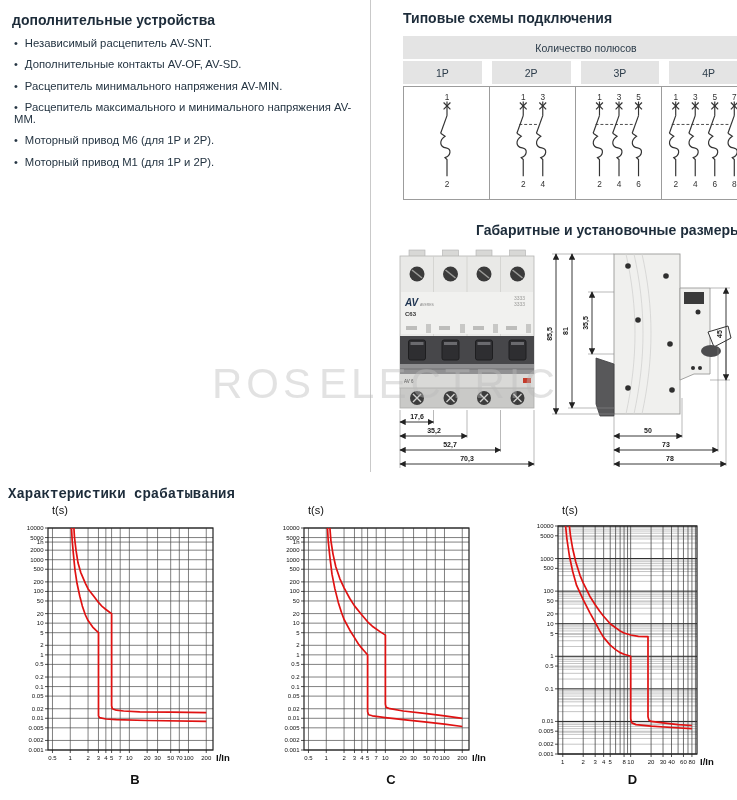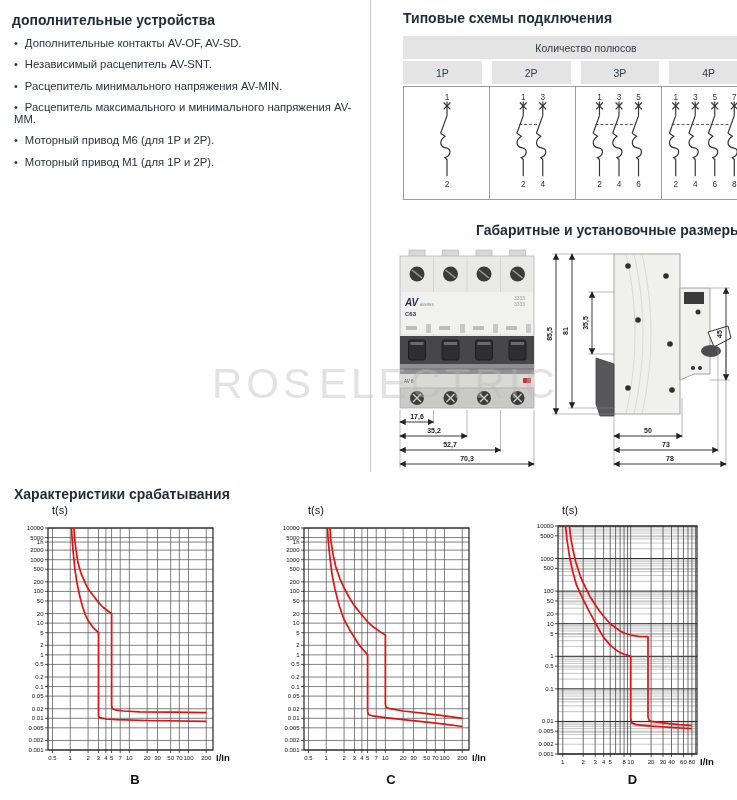--- a/index.html
+++ b/index.html
@@ -18,36 +18,36 @@
   .tbl-h2{display:flex;gap:10px;margin-bottom:2px;}
   .tbl-h2 div{flex:1;height:23px;background:#e4e4e4;display:flex;align-items:center;justify-content:center;font-size:10.5px;color:#2c3c4a;}
   .tbl-schemes{display:flex;}
   .scheme-cell{flex:1;height:112px;background:#fff;border:1px solid #9c9c9c;margin-left:-1px;display:flex;align-items:center;justify-content:center;}
   .scheme-cell:first-child{margin-left:0;}
   #dims{position:absolute;left:392px;top:222px;width:350px;text-align:right;}
   #dim-draws{display:flex;margin-top:10px;gap:0;}
   
   #watermark{position:absolute;left:212px;top:360px;width:340px;font-size:42px;letter-spacing:4px;color:rgba(185,185,185,0.42);white-space:nowrap;z-index:5;pointer-events:none;display:flex;align-items:flex-start;}
   
-  #trip-title{position:absolute;left:14px;top:486px;}
+  #trip-title{position:absolute;left:8px;top:486px;font-family:Liberation Mono, monospace;}
   .chart-box{position:absolute;top:500px;}
   #chart-0{left:8px;width:240px;}
   #chart-1{left:264px;width:240px;}
   #chart-2{left:514px;width:223px;}
   .chart-letter{text-align:center;font-weight:bold;font-size:13px;color:#111;margin-top:2px;padding-left:14px;}
   svg text{font-family:"Liberation Sans","DejaVu Sans",sans-serif;}
 </style>
 </head>
 <body>
 
 <div id="left-text">
   <h2 class="sec-title">дополнительные устройства</h2>
   <ul>
+    <li>Независимый расцепитель  AV-SNT.</li>
     <li>Дополнительные  контакты AV-OF, AV-SD.</li>
-    <li>Независимый расцепитель  AV-SNT.</li>
     <li>Расцепитель минимального напряжения AV-MIN.</li>
     <li>Расцепитель максимального и минимального напряжения AV-MM.</li>
     <li>Моторный привод M6 (для 1P и 2P).</li>
     <li>Моторный привод M1 (для 1P и 2P).</li>
   </ul>
 </div>
 
 <div id="v-divider"></div>
 
 <div id="conn">

